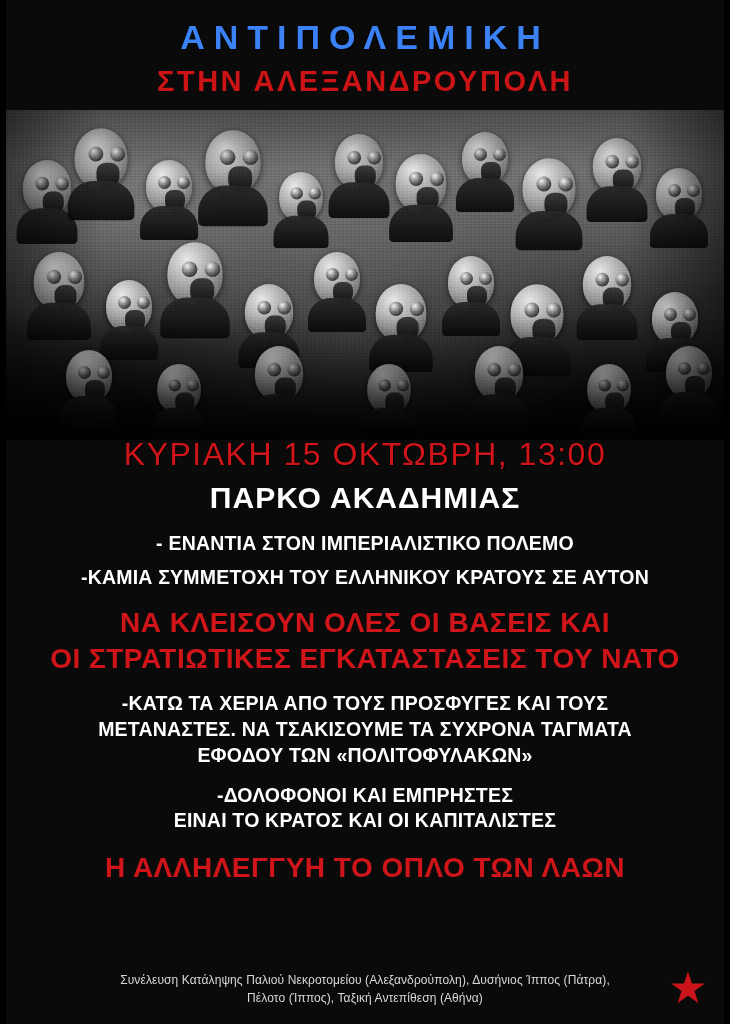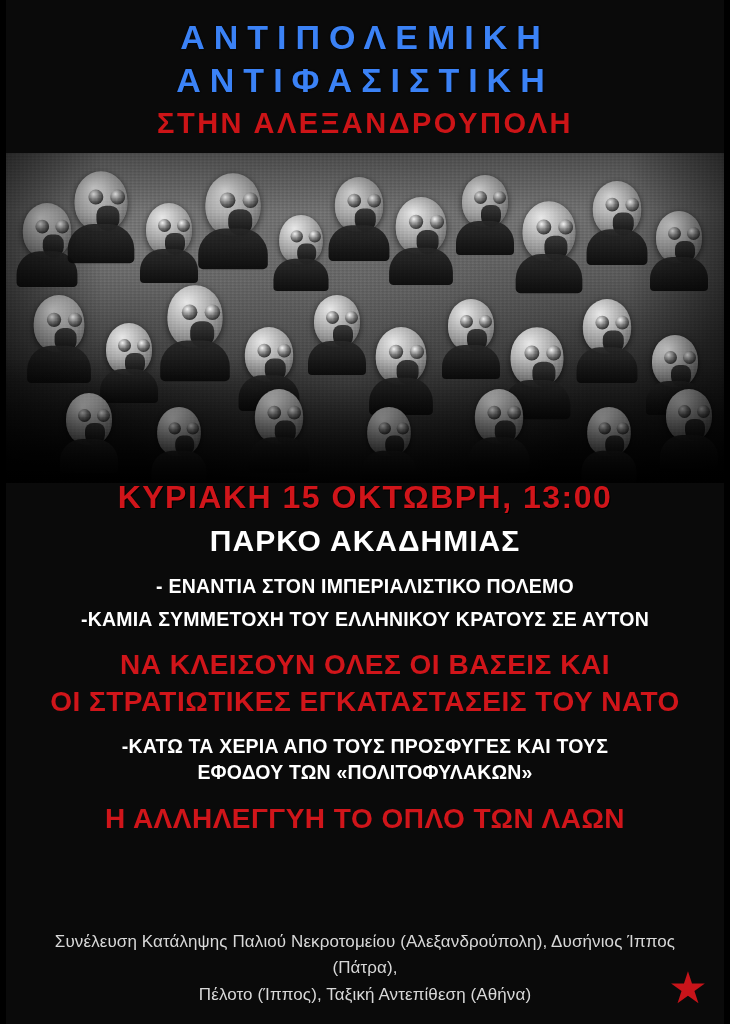--- a/index.html
+++ b/index.html
@@ -120,21 +120,21 @@
   }
   
   .body-block {
     position: relative;
     margin-top: -6px;
     padding: 0 20px;
     text-align: center;
   }
   .when {
     color: #d0151a;
-    font-weight: bold;
+    font-weight: normal;
     font-size: 32px;
     letter-spacing: 1.5px;
     line-height: 1.25;
     text-shadow: 1px 1px 0 #000;
   }
   .where {
     color: #ffffff;
     font-weight: bold;
     font-size: 30px;
     letter-spacing: 1px;
@@ -168,21 +168,21 @@
   }
   
   .footer {
     position: absolute;
     left: 0; right: 0; bottom: 16px;
     padding: 0 26px;
     text-align: center;
   }
   .footer-line {
     color: #d8d8d8;
-    font-size: 17px;
+    font-size: 12px;
     line-height: 1.55;
     letter-spacing: 0.1px;
     text-align: center;
   }
   .star {
     position: absolute;
     right: 22px;
     bottom: 16px;
     width: 40px;
     height: 40px;
@@ -200,21 +200,20 @@
   .edge-l { left: 0; }
   .edge-r { right: 0; }
 </style>
 </head>
 <body>
 
 <div class="poster">
 
   <div class="headline">
     <div class="hl-line1">ΑΝΤΙΠΟΛΕΜΙΚΗ</div>
-    <div class="hl-line2">ΑΝΤΙΦΑΣΙΣΤΙΚΗ</div>
     <div class="hl-line4">ΣΤΗΝ ΑΛΕΞΑΝΔΡΟΥΠΟΛΗ</div>
   </div>
 
   <div class="photo">
     <div class="masks">
       <div class="mask" style="left:18px;  top:52px;  transform:scale(1.05);">
           <div class="head">
             <div class="eye l"></div>
             <div class="eye r"></div>
             <div class="snout"></div>
@@ -456,23 +455,28 @@
       <div>-ΚΑΜΙΑ ΣΥΜΜΕΤΟΧΗ ΤΟΥ ΕΛΛΗΝΙΚΟΥ ΚΡΑΤΟΥΣ ΣΕ ΑΥΤΟΝ</div>
     </div>
 
     <div class="demand-red">
       <div>ΝΑ ΚΛΕΙΣΟΥΝ ΟΛΕΣ ΟΙ ΒΑΣΕΙΣ ΚΑΙ</div>
       <div>ΟΙ ΣΤΡΑΤΙΩΤΙΚΕΣ ΕΓΚΑΤΑΣΤΑΣΕΙΣ ΤΟΥ ΝΑΤΟ</div>
     </div>
 
     <div class="demand">
       <div>-ΚΑΤΩ ΤΑ ΧΕΡΙΑ ΑΠΟ ΤΟΥΣ ΠΡΟΣΦΥΓΕΣ ΚΑΙ ΤΟΥΣ</div>
+      <div>ΜΕΤΑΝΑΣΤΕΣ. ΝΑ ΤΣΑΚΙΣΟΥΜΕ ΤΑ ΣΥΧΡΟΝΑ ΤΑΓΜΑΤΑ</div>
       <div>ΕΦΟΔΟΥ ΤΩΝ «ΠΟΛΙΤΟΦΥΛΑΚΩΝ»</div>
     </div>
 
+    <div class="demand">
+      <div>-ΔΟΛΟΦΟΝΟΙ ΚΑΙ ΕΜΠΡΗΣΤΕΣ</div>
+      <div>ΕΙΝΑΙ ΤΟ ΚΡΑΤΟΣ ΚΑΙ ΟΙ ΚΑΠΙΤΑΛΙΣΤΕΣ</div>
+    </div>
 
     <div class="slogan-red">Η ΑΛΛΗΛΕΓΓΥΗ ΤΟ ΟΠΛΟ ΤΩΝ ΛΑΩΝ</div>
   </div>
 
   <div class="footer">
     <div class="footer-line">Συνέλευση Κατάληψης Παλιού Νεκροτομείου (Αλεξανδρούπολη), Δυσήνιος Ίππος (Πάτρα),</div>
     <div class="footer-line">Πέλοτο (Ίππος), Ταξική Αντεπίθεση (Αθήνα)</div>
   </div>
 
   <div class="star">★</div>

